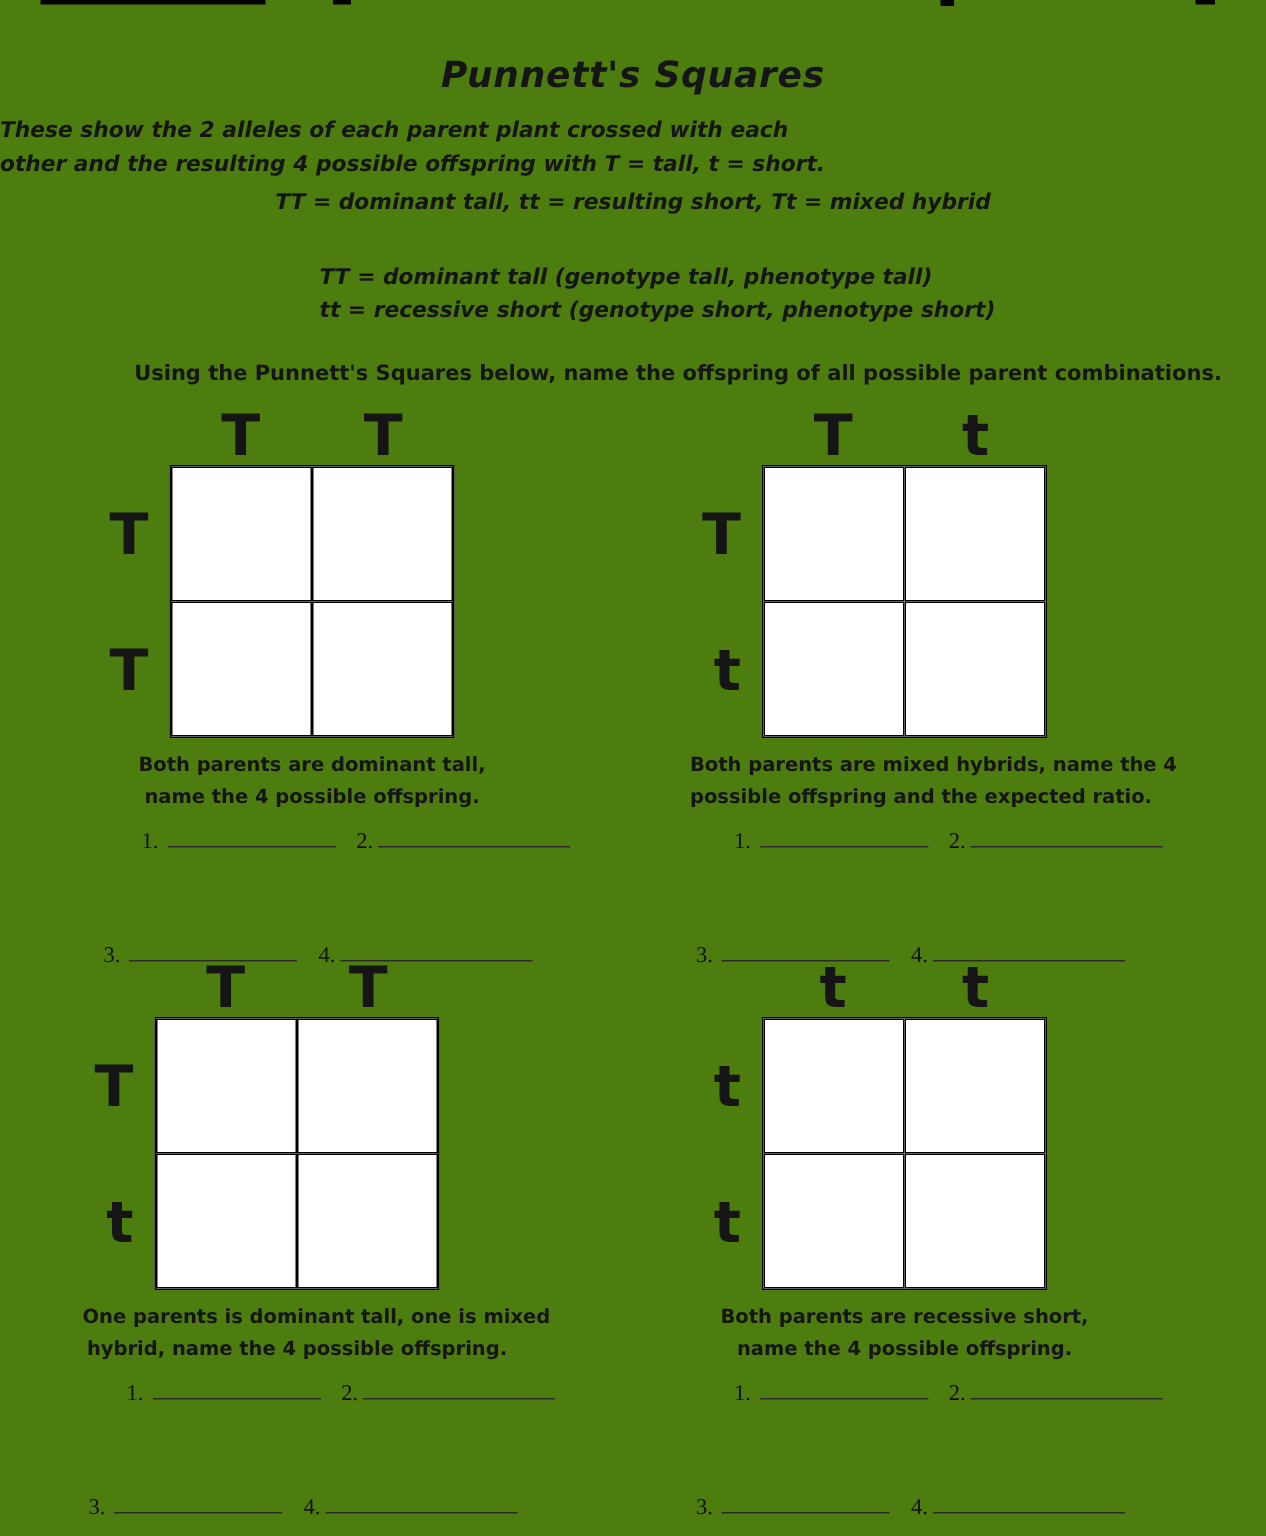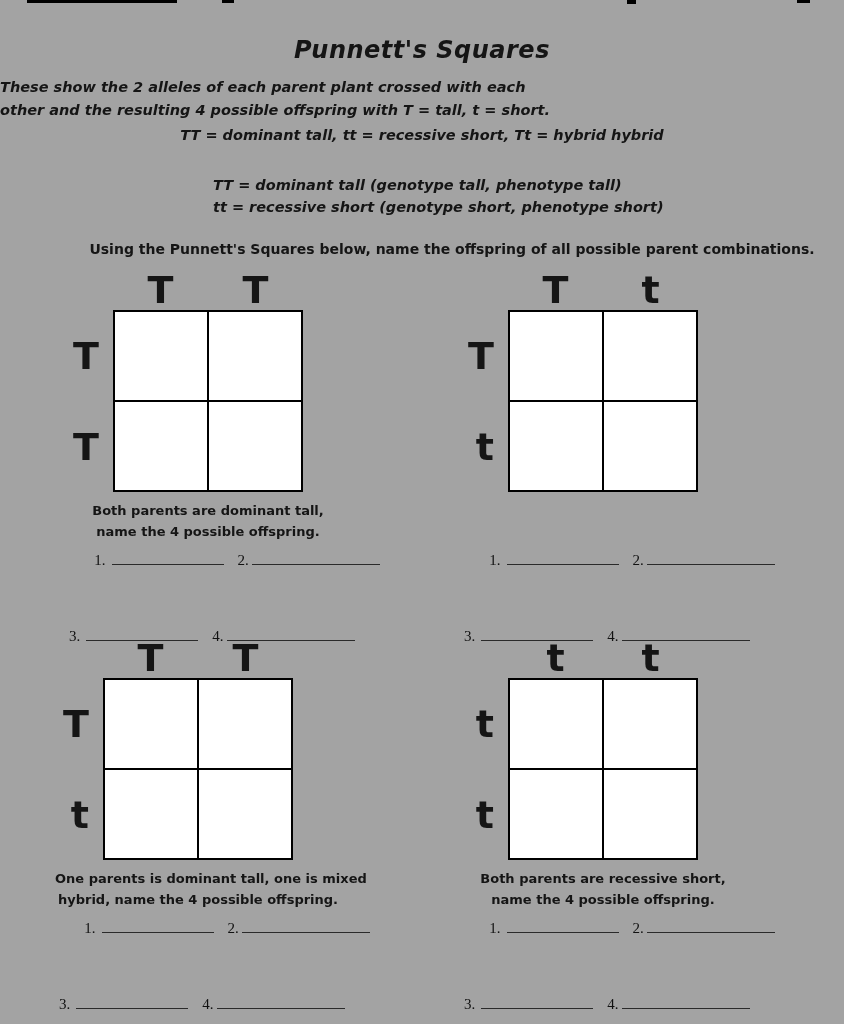--- a/index.html
+++ b/index.html
@@ -1,18 +1,18 @@
 <!DOCTYPE html>
 <html><head>
 <meta charset="utf-8">
 <style>
   * { margin:0; padding:0; box-sizing:border-box; }
   html,body { background:#ffffff; }
   .page {
-    position:relative; width:844px; height:1024px; background:#a3a3a3;
+    position:relative; width:844px; height:1024px; background:#4d7c0f;
     font-family:"DejaVu Sans", sans-serif; color:#151515; overflow:hidden;
   }
   .artifact { position:absolute; background:#000; }
 
   .title {
     position:absolute; top:36px; left:0; width:100%; text-align:center;
     font-size:24px; font-weight:bold; font-style:italic; letter-spacing:0.5px;
   }
   .intro {
     position:absolute; top:76px; left:0; width:100%; text-align:left;
@@ -93,21 +93,21 @@
   <div class="artifact" style="left:222px;top:0;width:12px;height:3px;"></div>
   <div class="artifact" style="left:627px;top:0;width:9px;height:4px;"></div>
   <div class="artifact" style="left:797px;top:0;width:13px;height:3px;"></div>
 
   <div class="title">Punnett's Squares</div>
 
   <div class="intro">
     <div>These show the 2 alleles of each parent plant crossed with each</div>
     <div>other and the resulting 4 possible offspring with T = tall, t = short.</div>
   </div>
-  <div class="intro-tt">TT = dominant tall, tt = recessive short, Tt = hybrid hybrid</div>
+  <div class="intro-tt">TT = dominant tall, tt = resulting short, Tt = mixed hybrid</div>
 
   <div class="defs">
     <div>TT = dominant tall (genotype tall, phenotype tall)</div>
     <div>tt = recessive short (genotype short, phenotype short)</div>
   </div>
 
   <div class="instruction">Using the Punnett's Squares below, name the offspring of all possible parent combinations.</div>
 
   <div class="section s0">
     <div class="psq">
@@ -142,20 +142,24 @@
       <div class="clab c2">t</div>
       <div class="rlab r1">T</div>
       <div class="rlab r2">t</div>
       <div class="cells">
         <div class="cell"></div>
         <div class="cell"></div>
         <div class="cell"></div>
         <div class="cell"></div>
       </div>
     </div>
+    <div class="caption">
+      <div>Both parents are mixed hybrids, name the 4</div>
+      <div>possible offspring and the expected ratio.</div>
+    </div>
     <div class="blanks b1">
       <span>1.</span><span class="blank-line l1"></span><span>2.</span><span class="blank-line l2"></span>
     </div>
     <div class="blanks b2">
       <span>3.</span><span class="blank-line l1"></span><span>4.</span><span class="blank-line l2"></span>
     </div>
   </div>
 
   <div class="section s2">
     <div class="psq">

